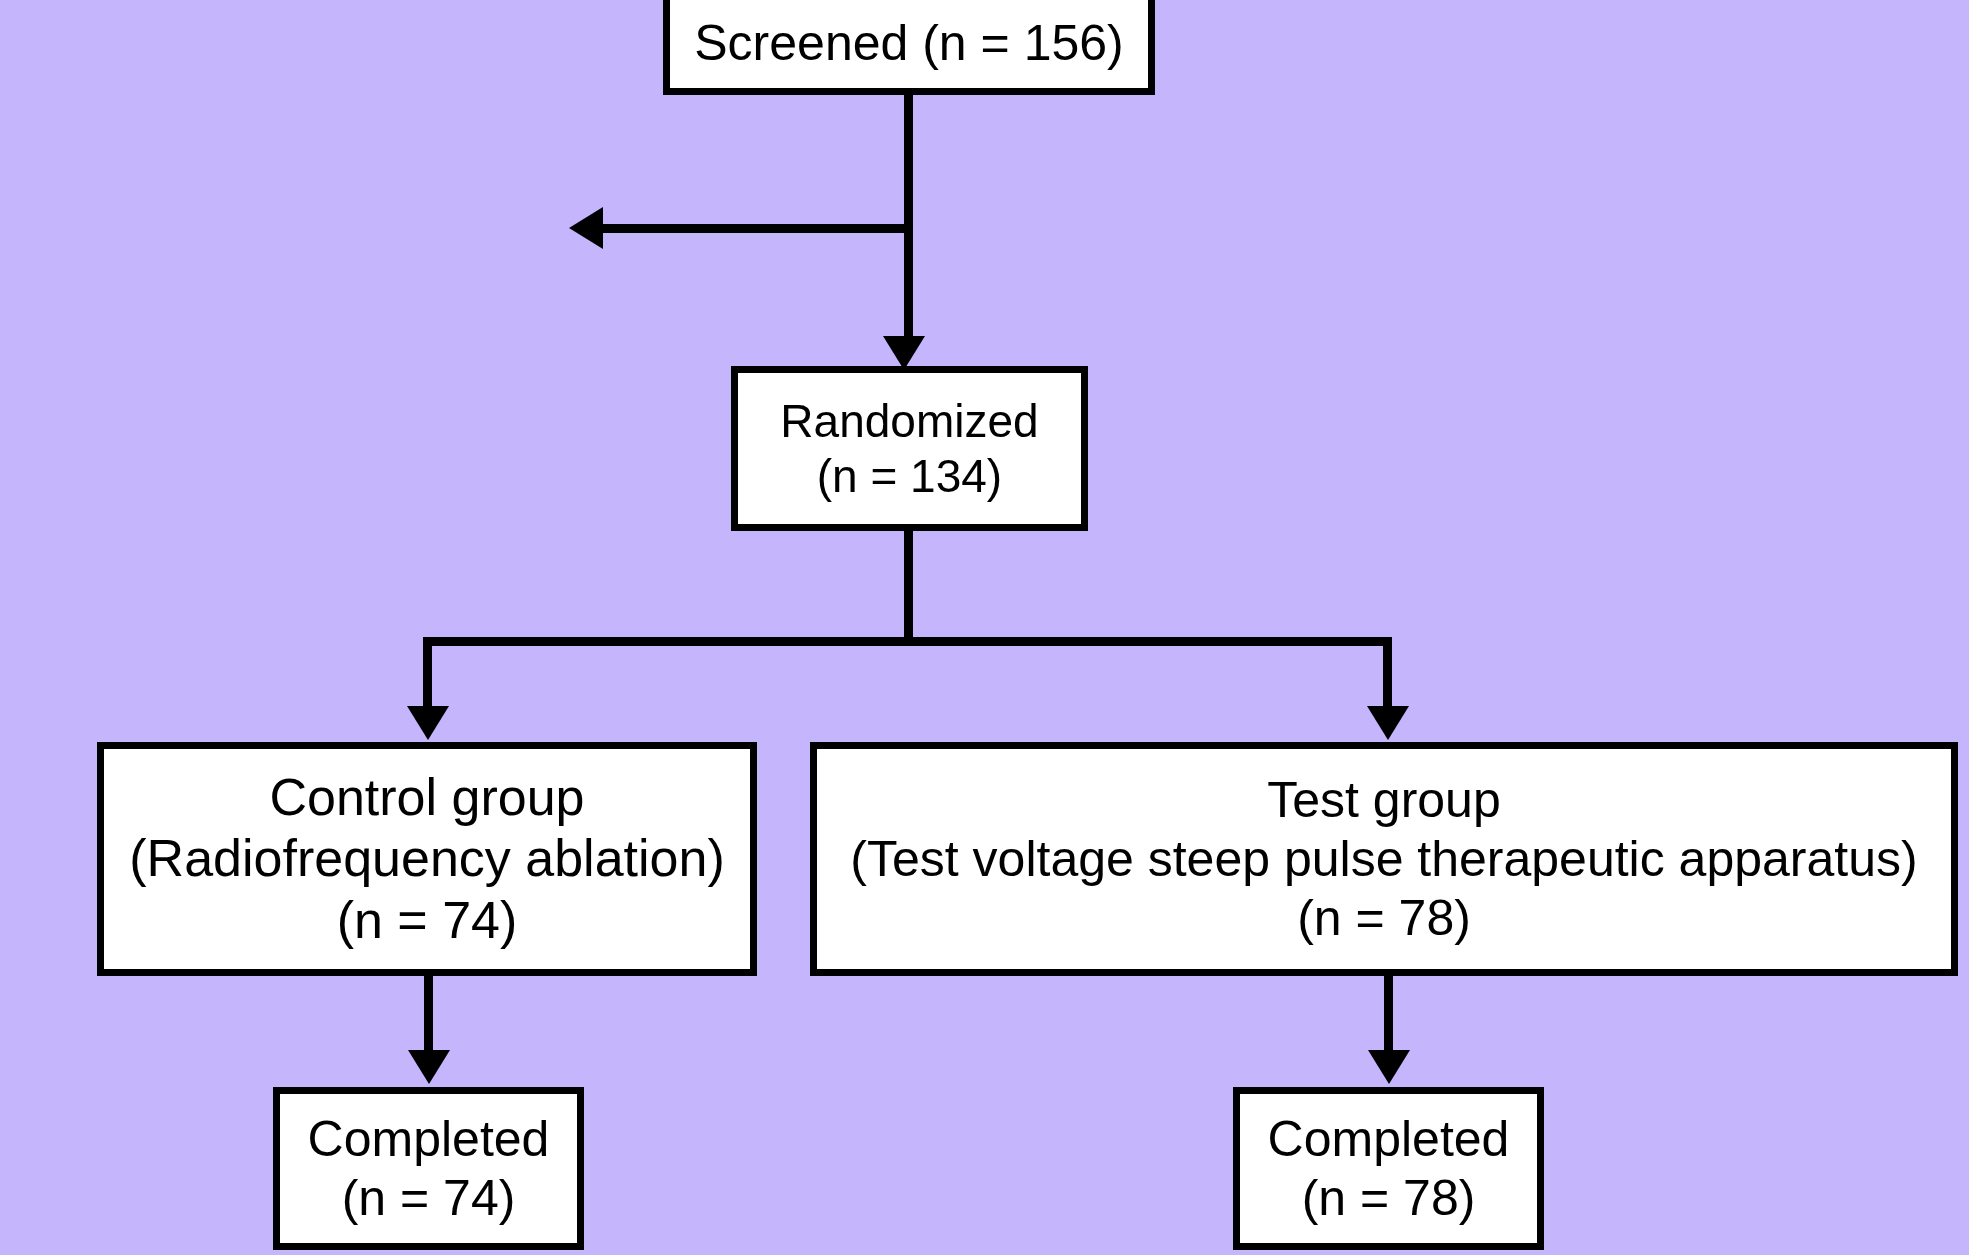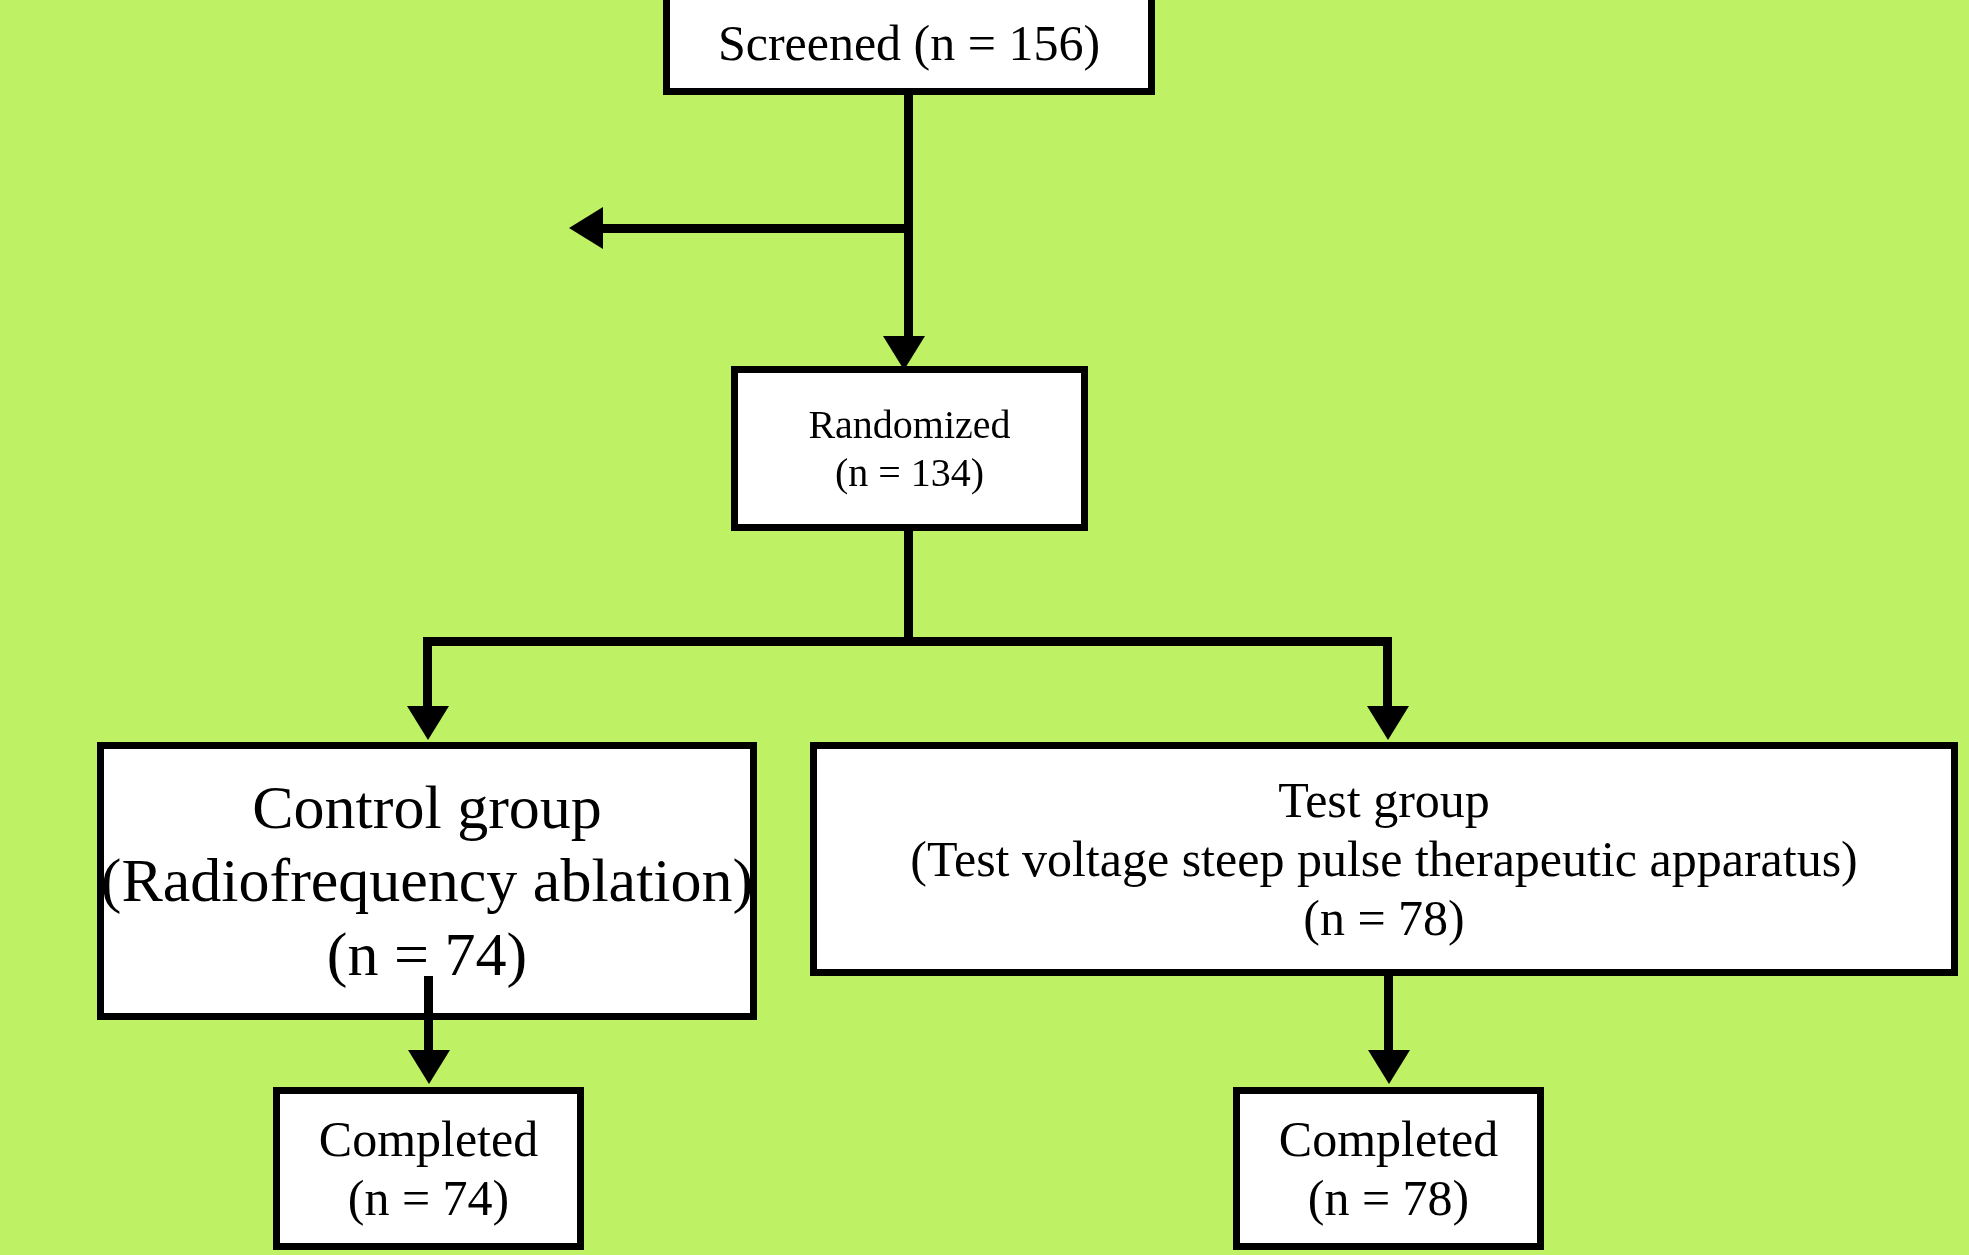--- a/index.html
+++ b/index.html
@@ -5,23 +5,23 @@
 <style>
   html, body {
     margin: 0;
     padding: 0;
     background: #ffffff;
   }
   #canvas {
     position: relative;
     width: 1969px;
     height: 1255px;
-    background: #bef264;
+    background: #c4b5fd;
     overflow: hidden;
-    font-family: Liberation Serif, serif;
+    font-family: Liberation Sans, sans-serif;
     color: #000000;
   }
   .node {
     position: absolute;
     box-sizing: border-box;
     border: 7px solid #000000;
     background: #ffffff;
     display: flex;
     flex-direction: column;
     align-items: center;
@@ -38,25 +38,25 @@
   #node-screened {
     left: 663px;  top: -8px;   width: 492px;  height: 103px;
     font-size: 50px;
   }
   #node-screening-failure {
     left: 2px;    top: 147px;  width: 701px;  height: 166px;
     font-size: 50px;
   }
   #node-randomized {
     left: 731px;  top: 366px;  width: 357px;  height: 165px;
-    font-size: 40px;
+    font-size: 46px;
   }
   #node-control-group {
-    left: 97px;   top: 742px;  width: 660px;  height: 278px;
-    font-size: 62px;
+    left: 97px;   top: 742px;  width: 660px;  height: 234px;
+    font-size: 52px;
   }
   #node-test-group {
     left: 810px;  top: 742px;  width: 1148px; height: 234px;
     font-size: 50px;
   }
   #node-completed-control {
     left: 273px;  top: 1087px; width: 311px;  height: 163px;
     font-size: 50px;
   }
   #node-completed-test {

